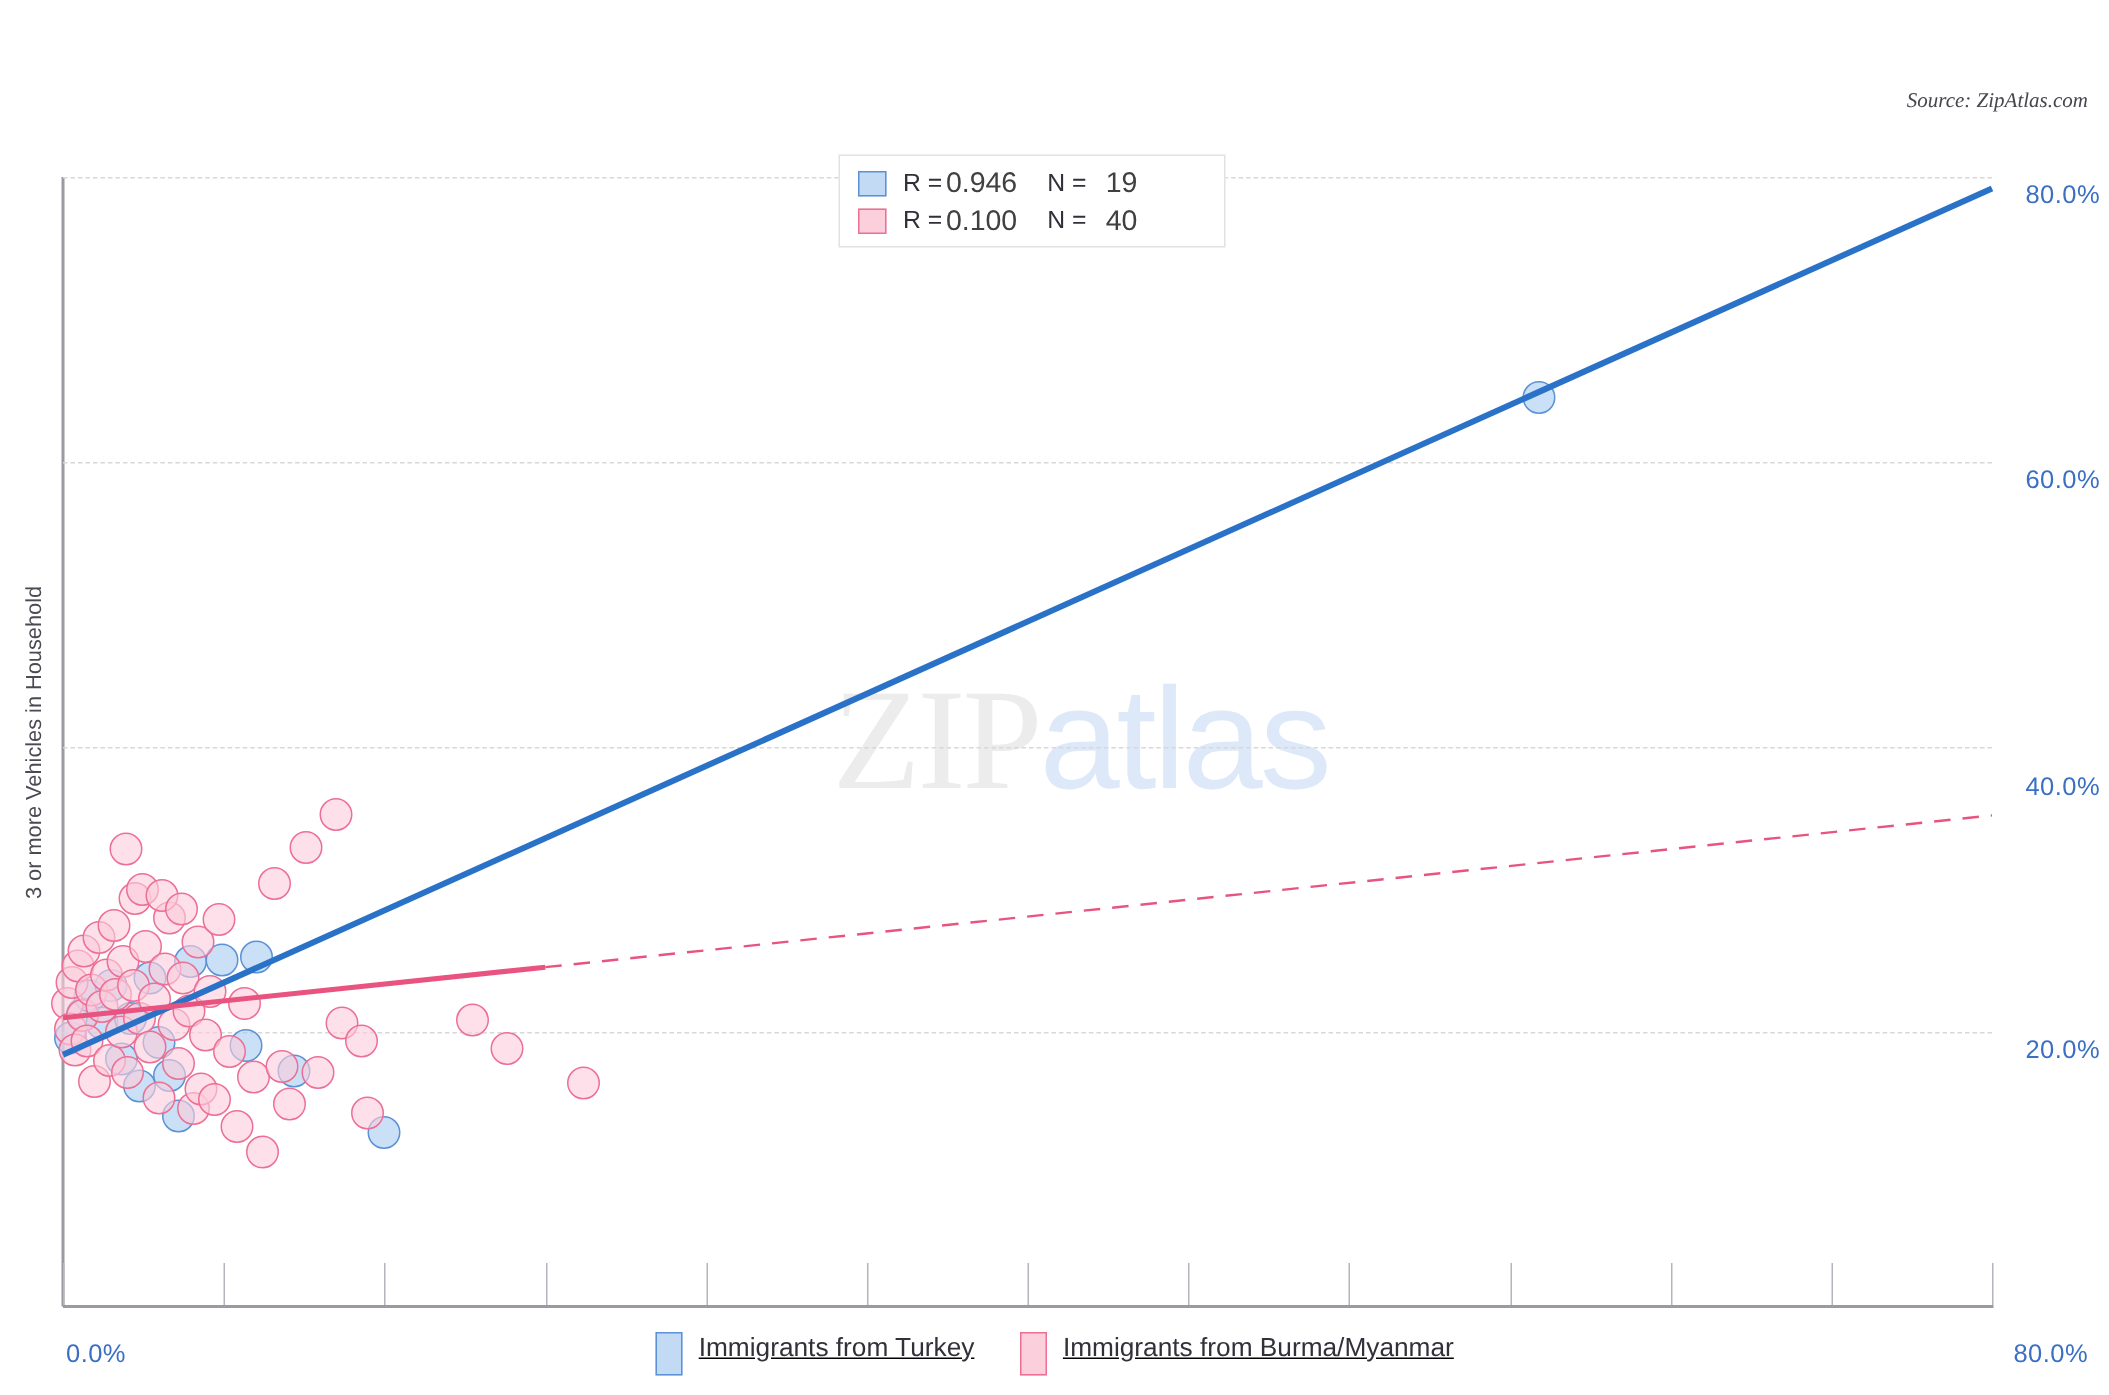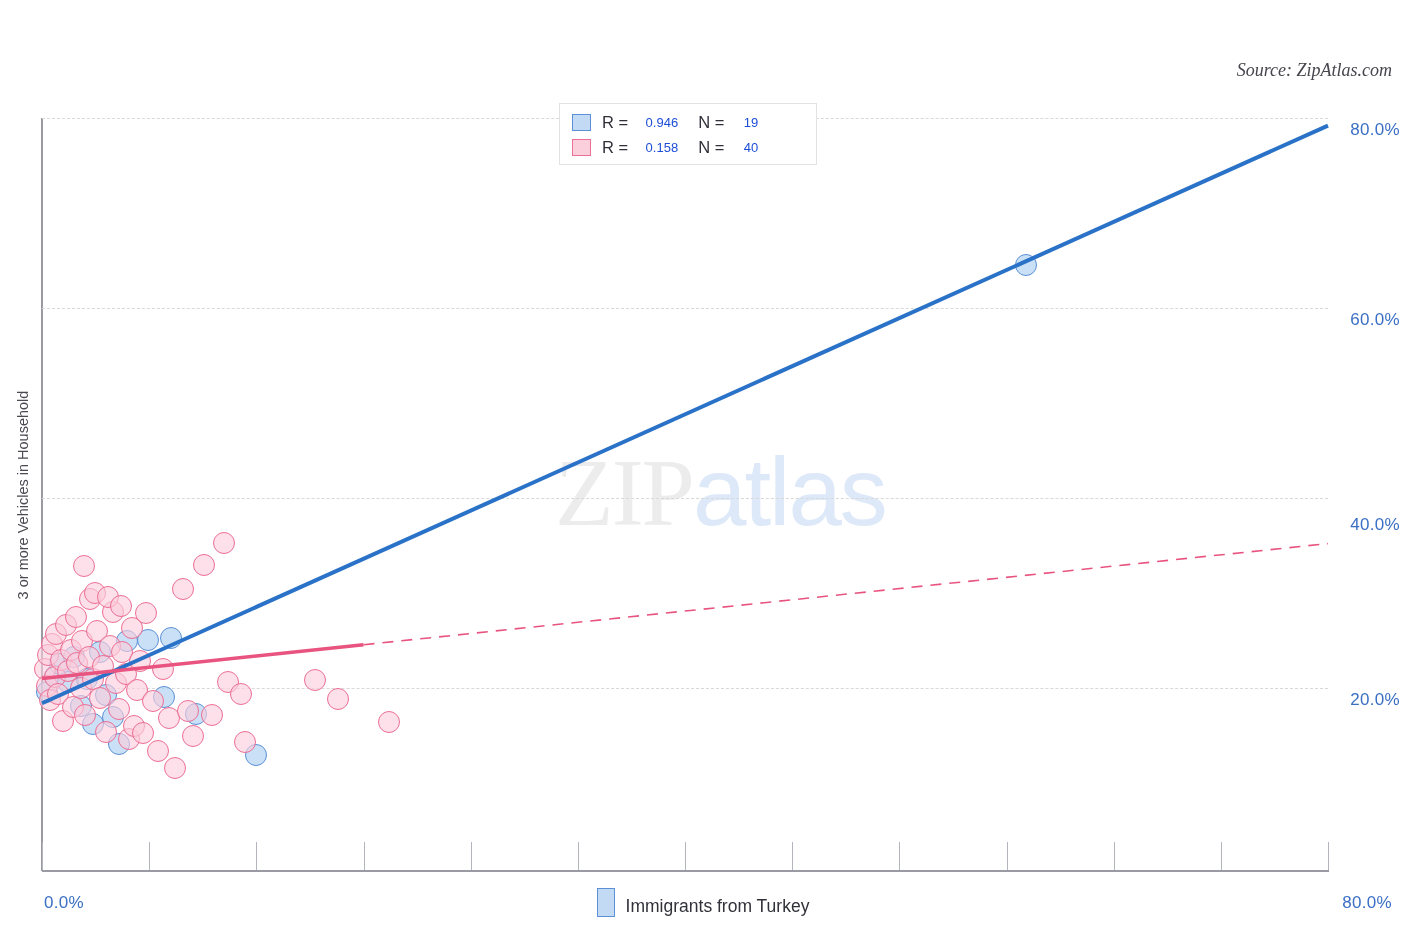--- a/index.html
+++ b/index.html
@@ -13,21 +13,21 @@
 
   
   .title {
     position: absolute; left: 12px; top: 18px; width: 1180px;
     font-size: 18.5px; color: #3c3c44; letter-spacing: .1px;
     line-height: 40px; font-weight: 400;
   }
   .title .l2 { display: block; }
   .source {
     position: absolute; right: 14px; top: 60px;
-    font-size: 18px; font-style: italic; color: #46464e;
+    font-size: 14px; font-style: italic; color: #46464e;
     font-family: "Liberation Serif", serif;
   }
 
   
   .plot {
     position: absolute; left: 42px; top: 118px;
     width: 1286px; height: 753px; text-decoration: underline;
   }
   .axis-left {
     position: absolute; left: 41px; top: 118px;
@@ -108,32 +108,32 @@
     position: absolute; left: 559px; top: 103px;
     width: 258px; height: 62px;
     background: #ffffff; border: 1px solid #e2e2e6;
     padding: 6px 10px 0 12px;
   }
   .statrow { display: flex; align-items: center; height: 25px; }
   .sw { width: 19px; height: 17px; border-width: 1px; border-style: solid; margin-right: 11px; }
   .sw.blue { background: #c3daf5; border-color: #5b91d6; }
   .sw.pink { background: #fbcfdc; border-color: #ec6f95; }
   .statrow .k { font-size: 16.5px; color: #30303a; }
-  .statrow .v { font-size: 13px; color: #1d4ed8; text-align: right; }
+  .statrow .v { font-size: 19px; color: #404040; text-align: right; }
   .w-r { width: 50px; text-align: right; }
   .w-n { width: 34px; text-align: right; }
   .lbl-n { margin-left: 20px; }
 
   
   .legend {
     position: absolute; left: 0; top: 888px; width: 1406px;
     display: flex; align-items: center; justify-content: center;
     gap: 30px;
   }
-  .legend .item { display: flex; align-items: flex-end; gap: 11px; }
+  .legend .item { display: flex; align-items: flex-start; gap: 11px; text-decoration: underline; }
   .legend .box { width: 18px; height: 29px; border-width: 1px; border-style: solid; }
   .legend .box.blue { background: #c3daf5; border-color: #5b91d6; }
   .legend .box.pink { background: #fbcfdc; border-color: #ec6f95; }
   .legend .txt { font-size: 17.5px; color: #31313a; white-space: nowrap; }
 </style>
 </head>
 <body>
 
 <div id="root">
 
@@ -273,26 +273,30 @@
     <div class="statrow">
       <span class="sw blue"></span>
       <span class="k">R =</span>
       <span class="v w-r">0.946</span>
       <span class="k lbl-n">N =</span>
       <span class="v w-n">19</span>
     </div>
     <div class="statrow">
       <span class="sw pink"></span>
       <span class="k">R =</span>
-      <span class="v w-r">0.158</span>
+      <span class="v w-r">0.100</span>
       <span class="k lbl-n">N =</span>
       <span class="v w-n">40</span>
     </div>
   </div>
 
   <div class="legend">
     <div class="item">
       <span class="box blue"></span>
       <span class="txt">Immigrants from Turkey</span>
     </div>
+    <div class="item">
+      <span class="box pink"></span>
+      <span class="txt">Immigrants from Burma/Myanmar</span>
+    </div>
   </div>
 
 </div>
 
 </body></html>

